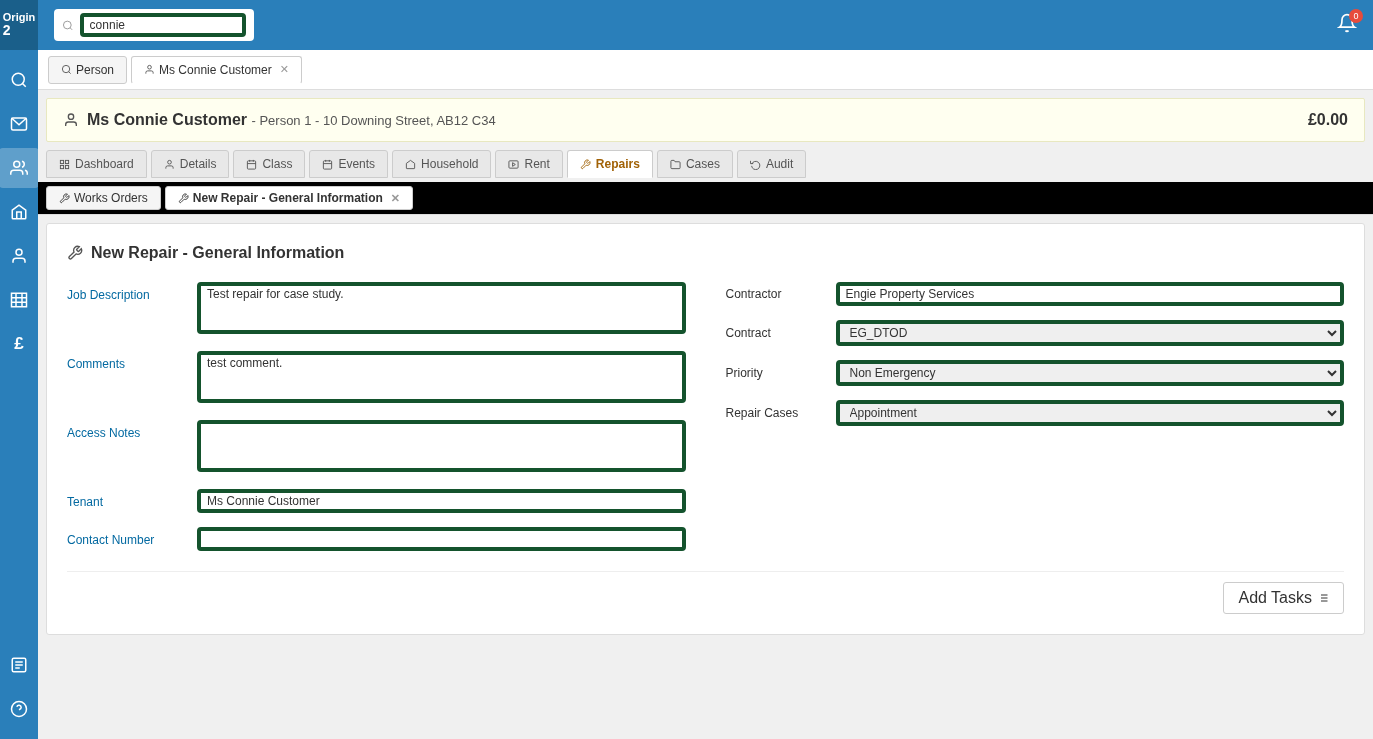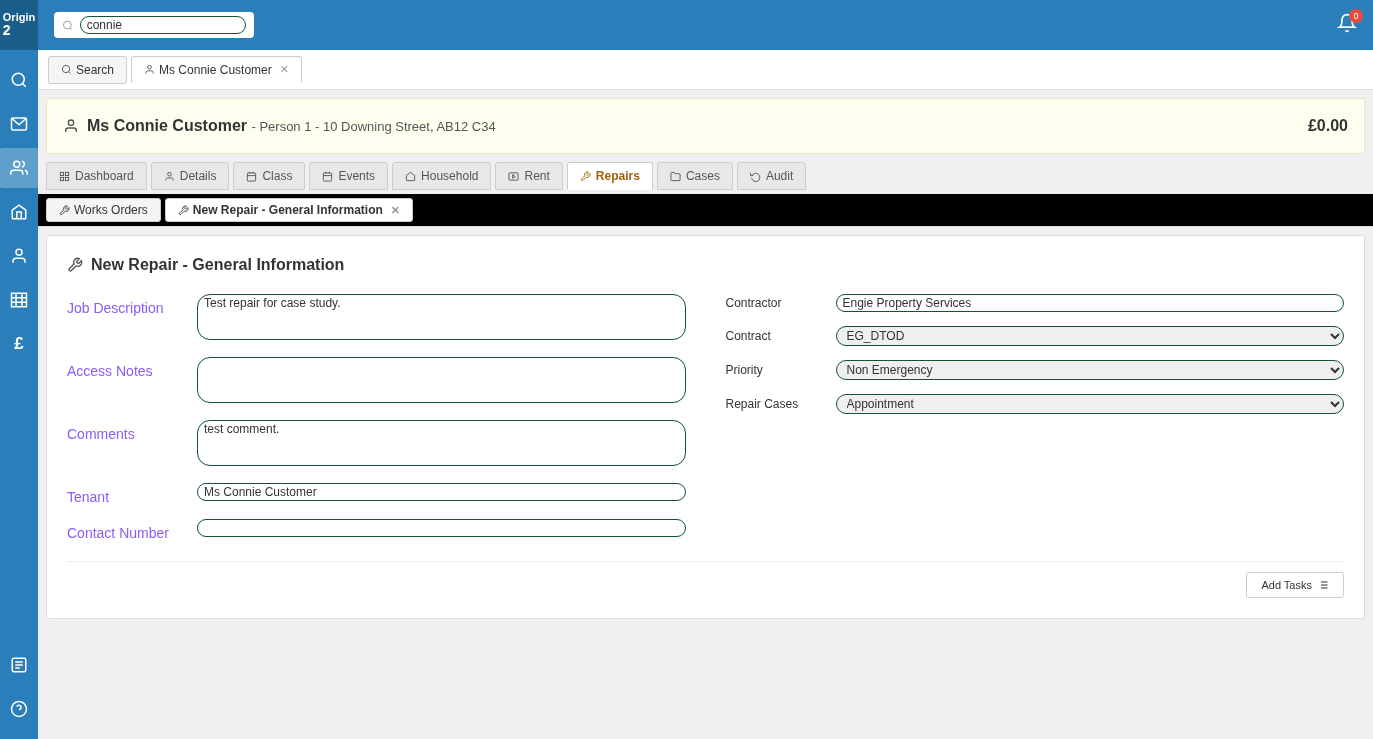--- a/index.html
+++ b/index.html
@@ -143,21 +143,21 @@
       flex: 1;
       overflow-y: auto;
       padding: 0;
       background: #f0f0f0;
     }
 
     
     .customer-header {
       background: #fffff0;
       border: 1px solid #e8e8c0;
-      padding: 18px 16px;
+      padding: 12px 16px;
       display: flex;
       align-items: center;
       justify-content: space-between;
       margin: 8px;
       border-radius: 2px;
       text-align: center;
     }
     .customer-name {
       font-size: 16px;
       font-weight: bold;
@@ -245,22 +245,22 @@
     
     .form-grid {
       display: grid;
       grid-template-columns: 1fr 1fr;
       gap: 20px 40px;
     }
     textarea, input[type="text"], select {
       font-family: Arial, sans-serif;
       font-size: 12px;
       padding: 1px 6px;
-      border: 1px solid #14532d;
-      border-radius: 13px;
+      border: 4px solid #14532d;
+      border-radius: 4px;
       outline: none;
       color: #333;
     }
     textarea {
       resize: none;
       width: 100%;
     }
     input[type="text"] { width: 100%; }
     select { width: 100%; }
 
@@ -272,22 +272,22 @@
     }
     .field-block {
       display: flex;
       gap: 10px;
       align-items: flex-start;
     }
     .field-block-label {
       width: 120px;
       flex-shrink: 0;
       padding-top: 6px;
-      font-size: 14px;
-      color: #8b5cf6;
+      font-size: 12px;
+      color: #0369a1;
     }
     .field-block-input {
       flex: 1;
     }
 
     
     .right-form {
       display: flex;
       flex-direction: column;
       gap: 14px;
@@ -314,21 +314,21 @@
       margin-top: 20px;
       padding-top: 10px;
       border-top: 1px solid #eee;
     }
     .btn-add-tasks {
       padding: 6px 14px;
       background: white;
       border: 1px solid #ccc;
       border-radius: 3px;
       cursor: pointer;
-      font-size: 11px;
+      font-size: 16px;
       color: #333;
       display: flex;
       align-items: center;
       gap: 5px;
     }
   </style>
 </head>
 <body>
 
 <div class="sidebar">
@@ -418,21 +418,21 @@
       <div class="bell-badge">0</div>
     </div>
   </div>
 
   <div class="tabbar">
     <div class="tab-item">
       <svg width="11" height="11" viewBox="0 0 24 24" fill="none" stroke="#555" stroke-width="2">
           <circle cx="11" cy="11" r="8"></circle>
           <line x1="21" y1="21" x2="16.65" y2="16.65"></line>
         </svg>
-      <span>Search</span>
+      <span>Person</span>
     </div>
     <div class="tab-item active">
       <svg width="11" height="11" viewBox="0 0 24 24" fill="none" stroke="#555" stroke-width="2">
           <path d="M20 21v-2a4 4 0 0 0-4-4H8a4 4 0 0 0-4 4v2"></path>
           <circle cx="12" cy="7" r="4"></circle>
         </svg>
       <span>Ms Connie Customer</span>
       <span class="tab-close">✕</span>
     </div>
   </div>
@@ -549,29 +549,29 @@
       <div class="form-grid">
 
         <div class="left-form">
           <div class="field-block">
             <div class="field-block-label">Job Description</div>
             <div class="field-block-input">
               <textarea rows="3" style="">Test repair for case study.</textarea>
             </div>
           </div>
           <div class="field-block">
+            <div class="field-block-label">Comments</div>
+            <div class="field-block-input">
+              <textarea rows="3" style="">test comment.</textarea>
+            </div>
+          </div>
+          <div class="field-block">
             <div class="field-block-label">Access Notes</div>
             <div class="field-block-input">
               <textarea rows="3" style=""></textarea>
-            </div>
-          </div>
-          <div class="field-block">
-            <div class="field-block-label">Comments</div>
-            <div class="field-block-input">
-              <textarea rows="3" style="">test comment.</textarea>
             </div>
           </div>
           <div class="field-block">
             <div class="field-block-label">Tenant</div>
             <div class="field-block-input">
               <input type="text" value="Ms Connie Customer" style="">
             </div>
           </div>
           <div class="field-block">
             <div class="field-block-label">Contact Number</div>

